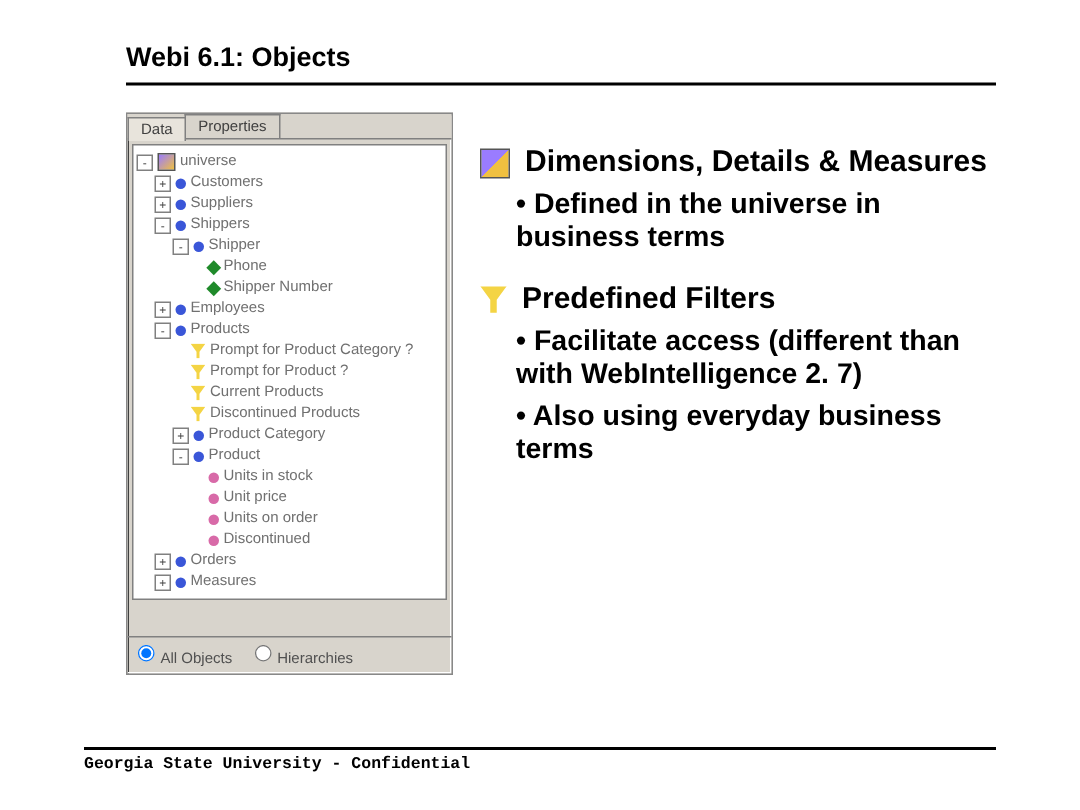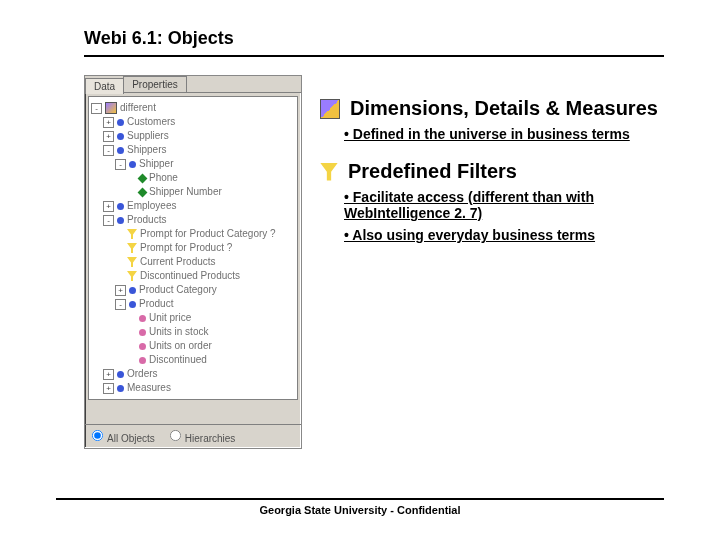--- a/index.html
+++ b/index.html
@@ -137,41 +137,41 @@
   }
   .sec-cube {
     background: linear-gradient(135deg,#9a7cff 0%,#9a7cff 50%,#f0c040 50%,#f0c040 100%);
     border: 1px solid #555;
   }
   .sec-filter {
     background: #f4d444;
     clip-path: polygon(0 0,100% 0,62% 52%,62% 100%,38% 100%,38% 52%);
   }
   .bullet {
-    font-size: 14px;
+    font-size: 19px;
     font-weight: bold;
     margin: 4px 0 6px 24px;
-    text-decoration: underline;
   }
   .footer {
     position: absolute;
     left: 56px;
     right: 56px;
     bottom: 24px;
   }
   .footer hr {
     border: none;
     border-top: 2px solid #000;
     margin: 0 0 4px 0;
   }
   .footer-row {
     display: flex;
-    justify-content: center;
+    justify-content: flex-start;
     font-size: 11px;
     font-weight: bold;
+    font-family: Liberation Mono, monospace;
   }
   .footer-row .right {
     font-size: 9px;
     font-weight: normal;
   }
 </style>
 </head>
 <body>
 
 <div class="slide">
@@ -182,21 +182,21 @@
 
     <div class="tree-panel">
       <div class="tabs">
         <div class="tab active">Data</div>
         <div class="tab">Properties</div>
       </div>
       <div class="tree-body" id="tree-body">
           <div class="tree-node">
             <span class="tree-toggle">-</span>
             <span class="tree-icon ic-cube"></span>
-            <span class="tree-label">different</span>
+            <span class="tree-label">universe</span>
           </div>
           <div class="tree-node">
             <span class="tree-indent"></span>
             <span class="tree-toggle">+</span>
             <span class="tree-icon ic-dim"></span>
             <span class="tree-label">Customers</span>
           </div>
           <div class="tree-node">
             <span class="tree-indent"></span>
             <span class="tree-toggle">+</span>
@@ -285,29 +285,29 @@
             <span class="tree-toggle">-</span>
             <span class="tree-icon ic-dim"></span>
             <span class="tree-label">Product</span>
           </div>
           <div class="tree-node">
             <span class="tree-indent"></span>
             <span class="tree-indent"></span>
             <span class="tree-indent"></span>
             <span class="tree-toggle spacer"></span>
             <span class="tree-icon ic-measure"></span>
+            <span class="tree-label">Units in stock</span>
+          </div>
+          <div class="tree-node">
+            <span class="tree-indent"></span>
+            <span class="tree-indent"></span>
+            <span class="tree-indent"></span>
+            <span class="tree-toggle spacer"></span>
+            <span class="tree-icon ic-measure"></span>
             <span class="tree-label">Unit price</span>
-          </div>
-          <div class="tree-node">
-            <span class="tree-indent"></span>
-            <span class="tree-indent"></span>
-            <span class="tree-indent"></span>
-            <span class="tree-toggle spacer"></span>
-            <span class="tree-icon ic-measure"></span>
-            <span class="tree-label">Units in stock</span>
           </div>
           <div class="tree-node">
             <span class="tree-indent"></span>
             <span class="tree-indent"></span>
             <span class="tree-indent"></span>
             <span class="tree-toggle spacer"></span>
             <span class="tree-icon ic-measure"></span>
             <span class="tree-label">Units on order</span>
           </div>
           <div class="tree-node">

